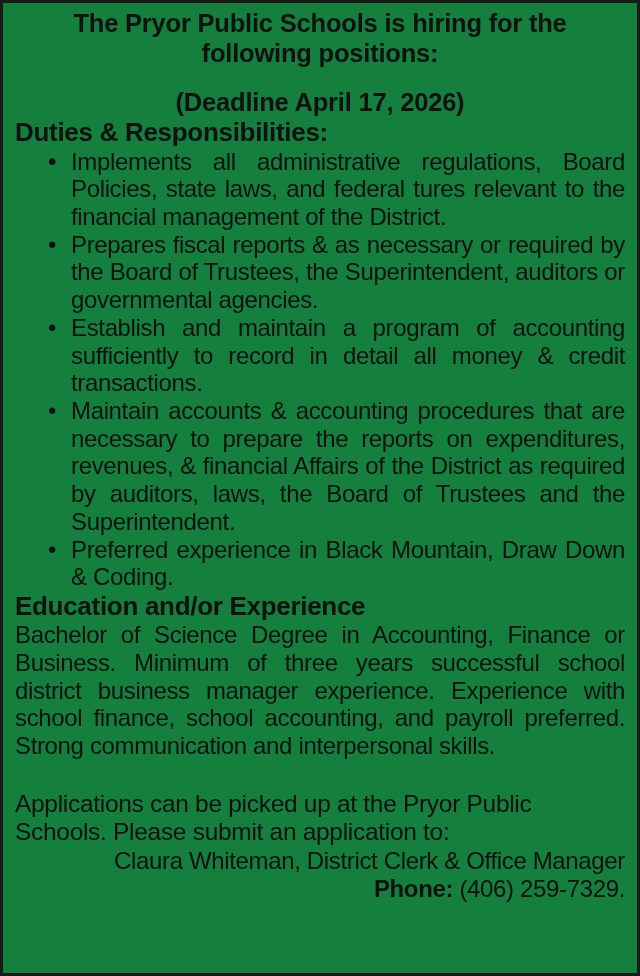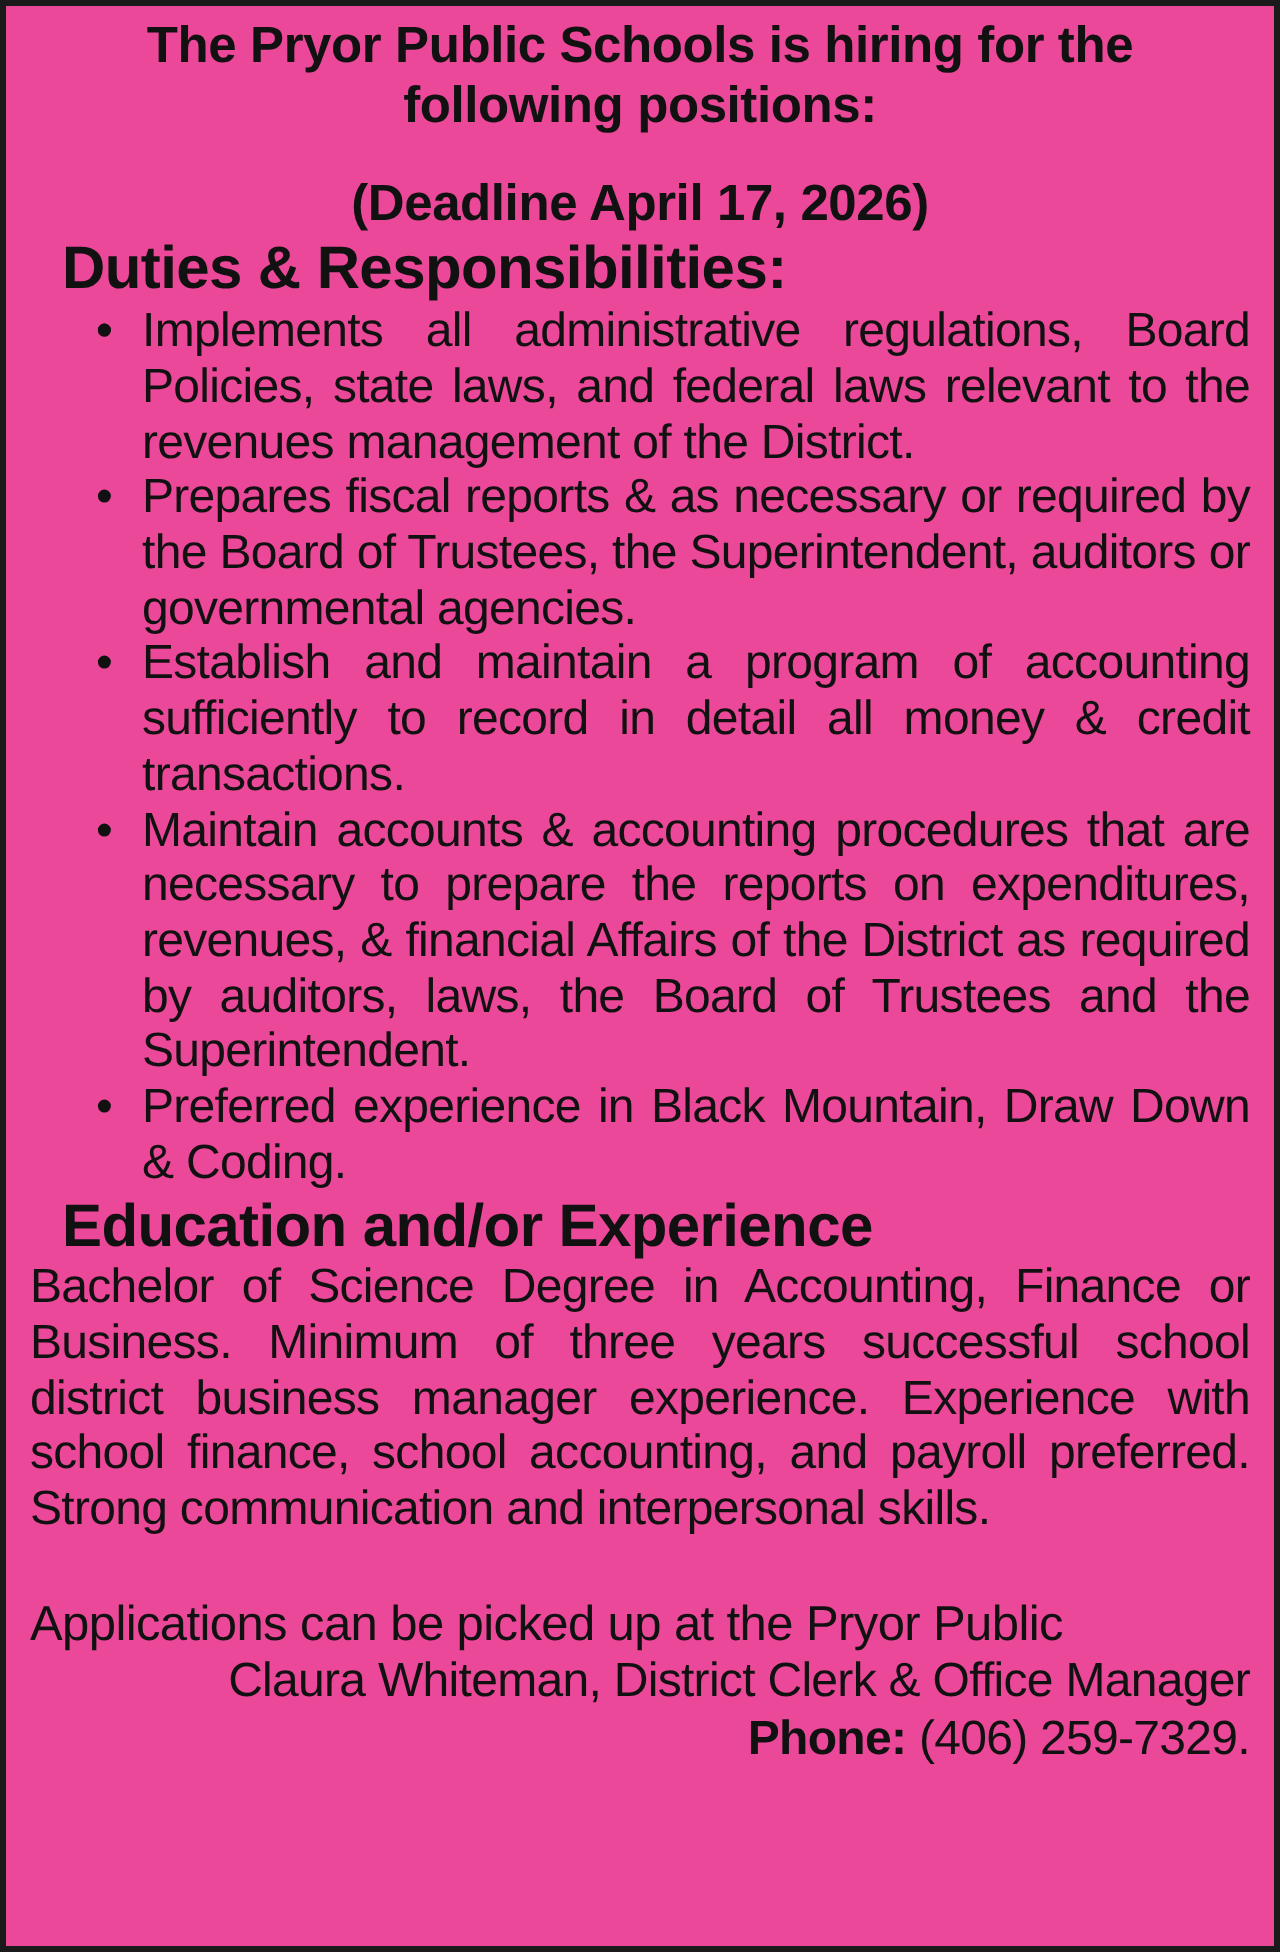--- a/index.html
+++ b/index.html
@@ -9,21 +9,21 @@
   }
   body {
     font-family: "Liberation Sans", sans-serif;
     color: #111111;
   }
   #ad {
     position: relative;
     width: 640px;
     height: 976px;
     box-sizing: border-box;
-    background: #ec4899;
+    background: #15803d;
     border: 3px solid #1a1a1a;
     overflow: hidden;
   }
   .inner {
     padding: 6px 12px 0 12px;
   }
   .headline {
     font-weight: bold;
     font-size: 25.5px;
     line-height: 1.16;
@@ -35,25 +35,25 @@
   .position-block {
     text-align: center;
     font-weight: bold;
     font-size: 25.5px;
     line-height: 1.15;
     letter-spacing: -0.2px;
     margin: 0;
   }
   .section-head {
     font-weight: bold;
-    font-size: 30px;
+    font-size: 26px;
     line-height: 1.12;
     text-align: left;
     letter-spacing: -0.3px;
-    margin: 1px 0 0 16px;
+    margin: 1px 0 0 0;
   }
   ul.duties {
     list-style: none;
     margin: 0;
     padding: 0;
   }
   ul.duties li {
     position: relative;
     padding-left: 56px;
     font-size: 24px;
@@ -115,21 +115,21 @@
     <div class="position-block">(Deadline April 17, 2026)</div>
 
     <div class="section-head">Duties &amp; Responsibilities:</div>
 
     <ul class="duties">
       <li>
         <span class="bullet">•</span>
       </li>
       <li>
         <span class="bullet">•</span>
-        <span>Implements all administrative regulations, Board Policies, state laws, and federal laws relevant to the revenues management of the District.</span>
+        <span>Implements all administrative regulations, Board Policies, state laws, and federal tures relevant to the financial management of the District.</span>
       </li>
       <li>
         <span class="bullet">•</span>
         <span>Prepares fiscal reports &amp; as necessary or re­quired by the Board of Trustees, the Superinten­dent, auditors or governmental agencies.</span>
       </li>
       <li>
         <span class="bullet">•</span>
         <span>Establish and maintain a program of accounting sufficiently to record in detail all money &amp; credit transactions.</span>
       </li>
       <li>
@@ -143,20 +143,21 @@
     </ul>
 
     <div class="section-head">Education and/or Experience</div>
 
     <p class="body-para">Bachelor of Science Degree in Accounting, Finance or Business. Minimum of three years successful school district business manager experience. Experience with school finance, school accounting, and payroll preferred. Strong communication and interpersonal skills.</p>
 
     <div class="gap-para"></div>
 
     <div class="closing-bold">
       <span>Applications can be picked up at the Pryor Public</span>
+      <span class="lastline">Schools. Please submit an application to:</span>
     </div>
 
     <p class="contact-line">Claura Whiteman, District Clerk &amp; Office Manager</p>
 
     <p class="contact-line">
       <span class="lbl">Phone:</span>
       <span>(406) 259-7329.</span>
     </p>
 
   </div>

